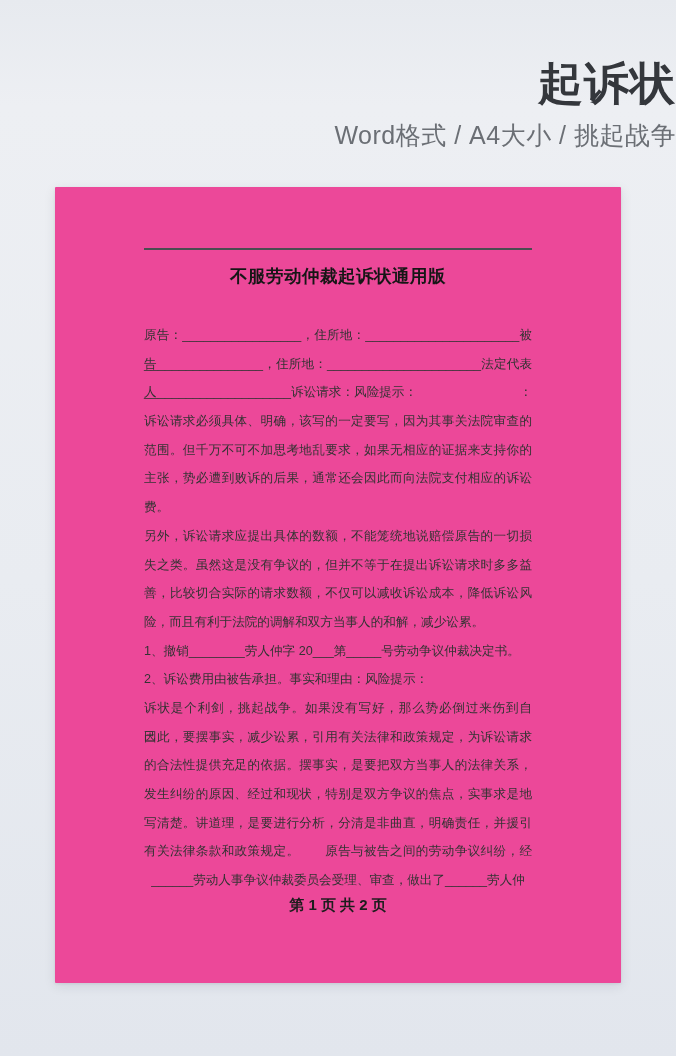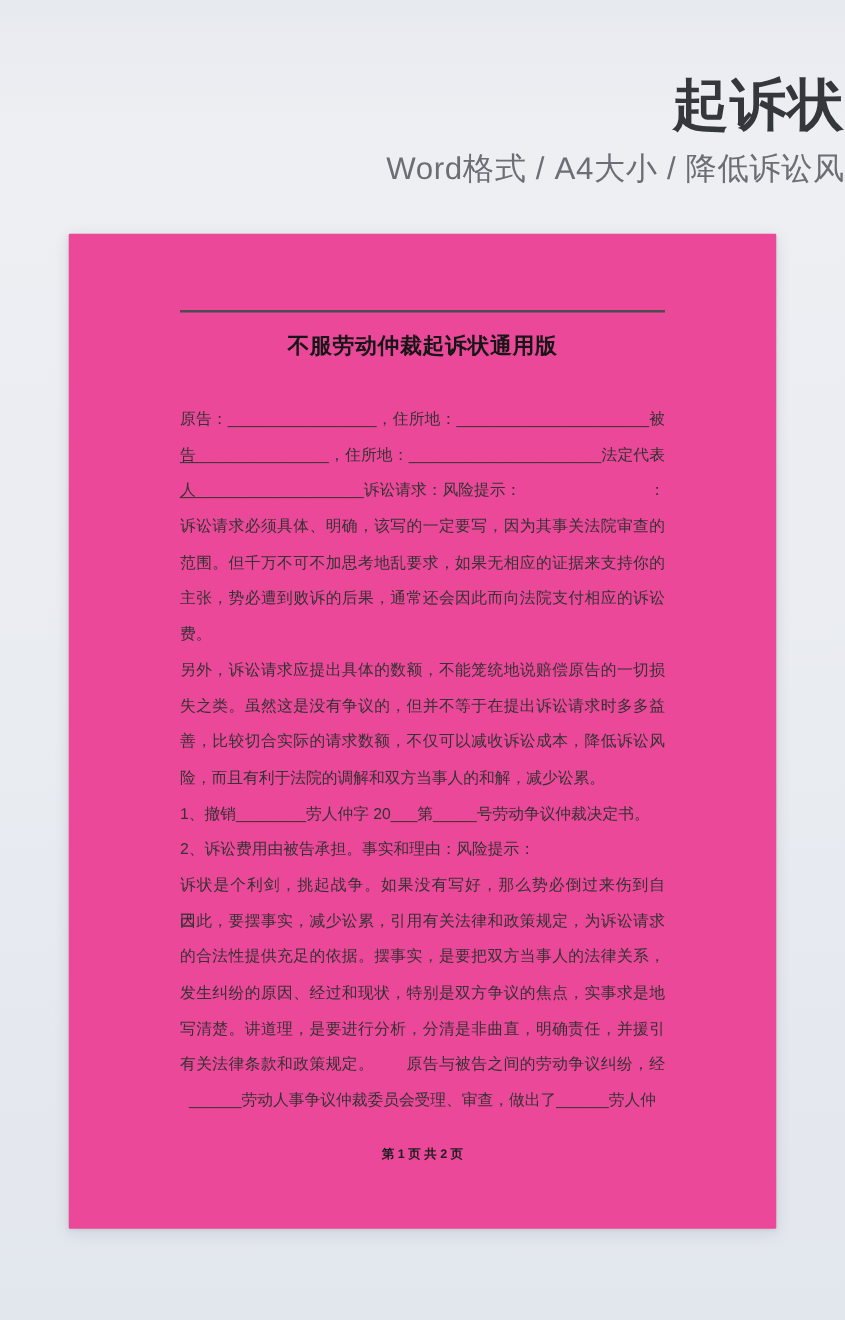--- a/index.html
+++ b/index.html
@@ -34,30 +34,30 @@
   .doc-body{
     margin-top:34px;font-size:12.6px;color:#333333;
   }
   .doc-line{
     height:28.7px;line-height:28.7px;white-space:nowrap;
     text-align:left;
   }
   .doc-line.align-fill{text-align:justify;text-align-last:justify;white-space:normal;}
   .doc-line.align-center{text-align:center;}
   .doc-footer{
-    margin-top:22px;text-align:center;font-size:10px;line-height:13px;
+    margin-top:3px;text-align:center;font-size:15px;line-height:13px;
     font-weight:700;color:#1d1d1d;
   }
 </style>
 </head>
 <body>
 
 <header class="hero">
   <h1 class="hero-title">起诉状</h1>
-  <p class="hero-subtitle">Word格式 / A4大小 / 降低诉讼风</p>
+  <p class="hero-subtitle">Word格式 / A4大小 / 挑起战争</p>
 </header>
 
 <section class="sheet">
   <hr class="rule">
   <h2 class="doc-title">不服劳动仲裁起诉状通用版</h2>
   <div class="doc-body">
 
   <div class="doc-line align-fill">原告：_________________，住所地：______________________被告：</div>
       <div class="doc-line align-fill">_________________，住所地：______________________法定代表人：</div>
       <div class="doc-line align-left">_____________________诉讼请求：风险提示：</div>

